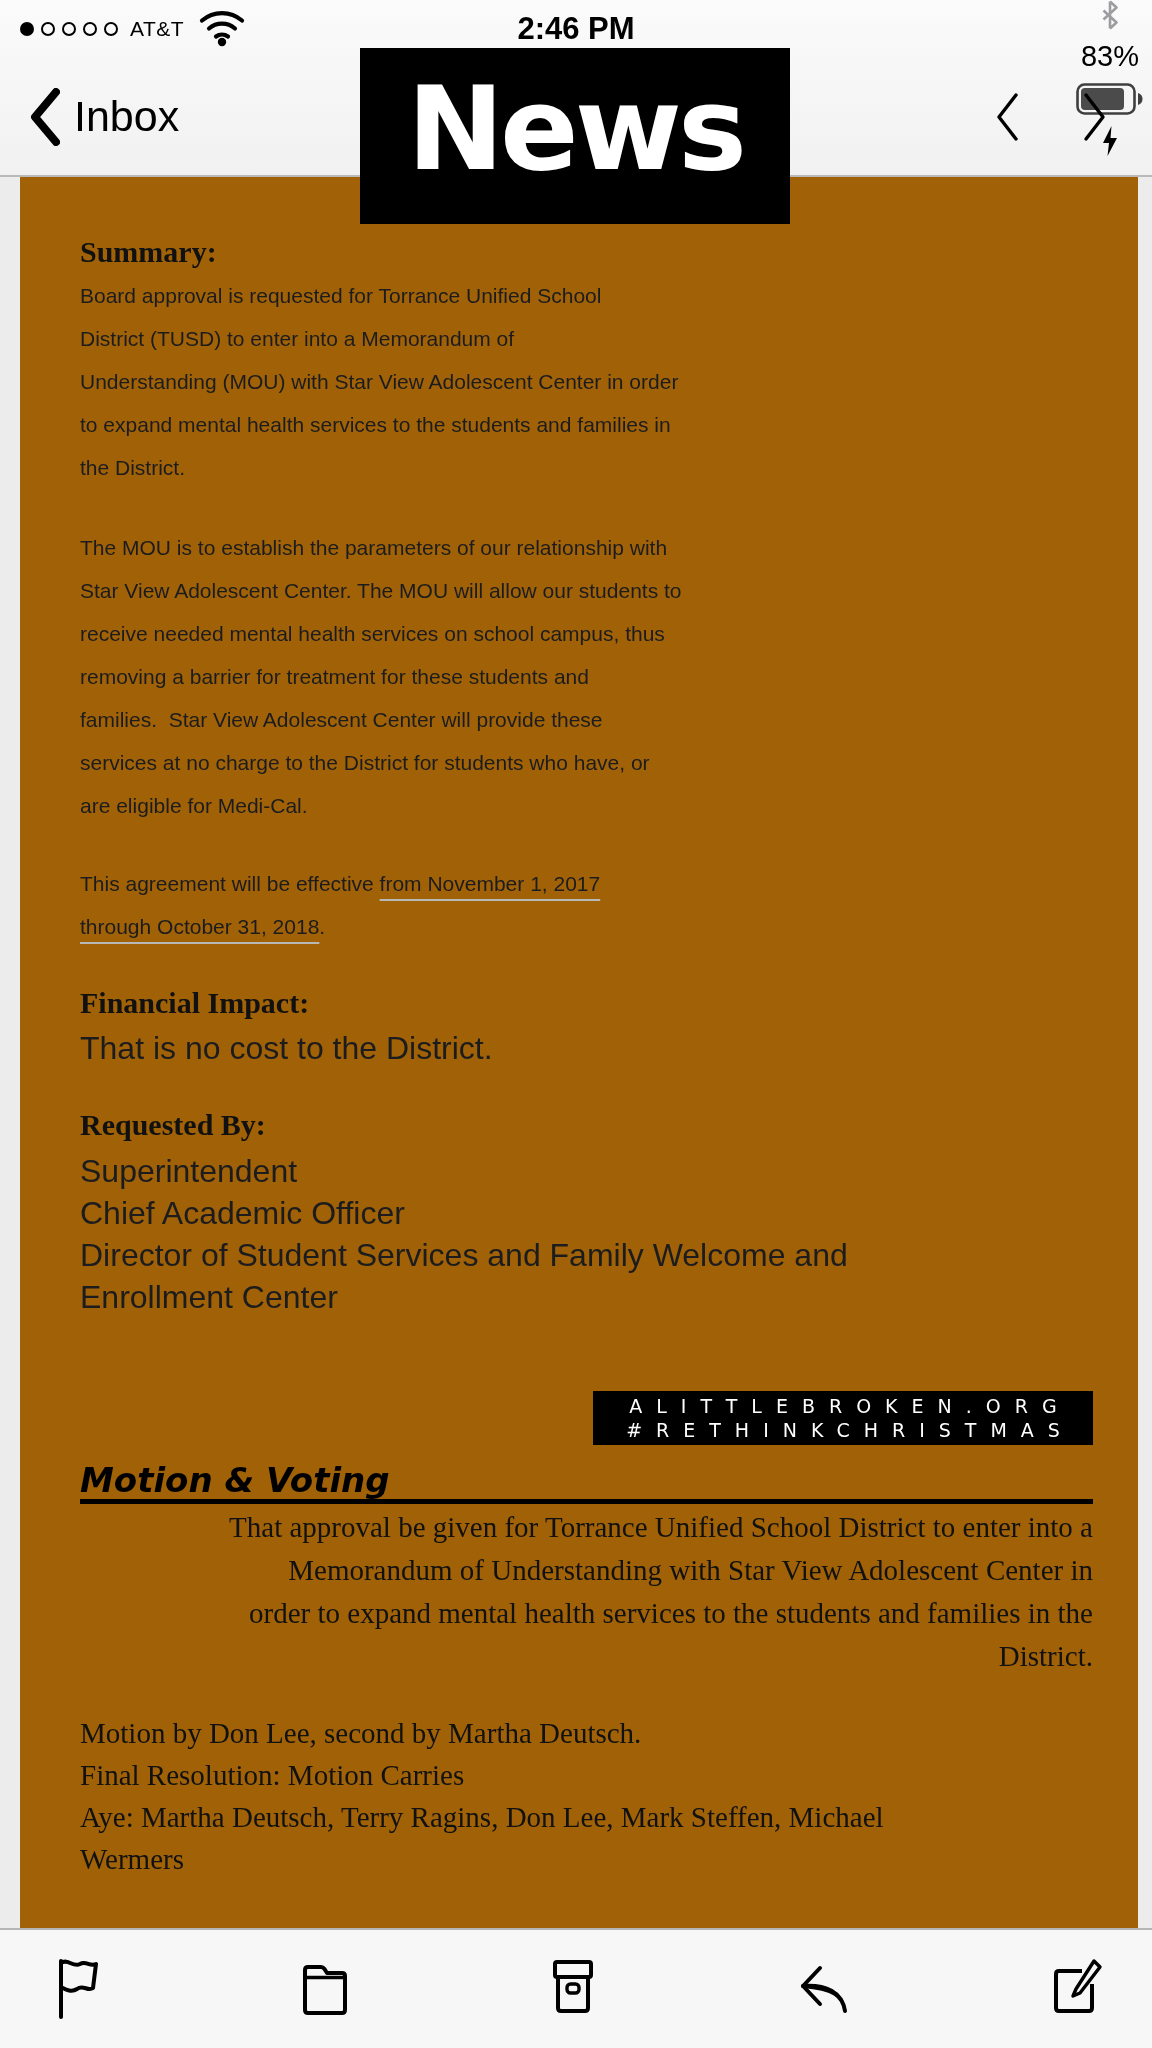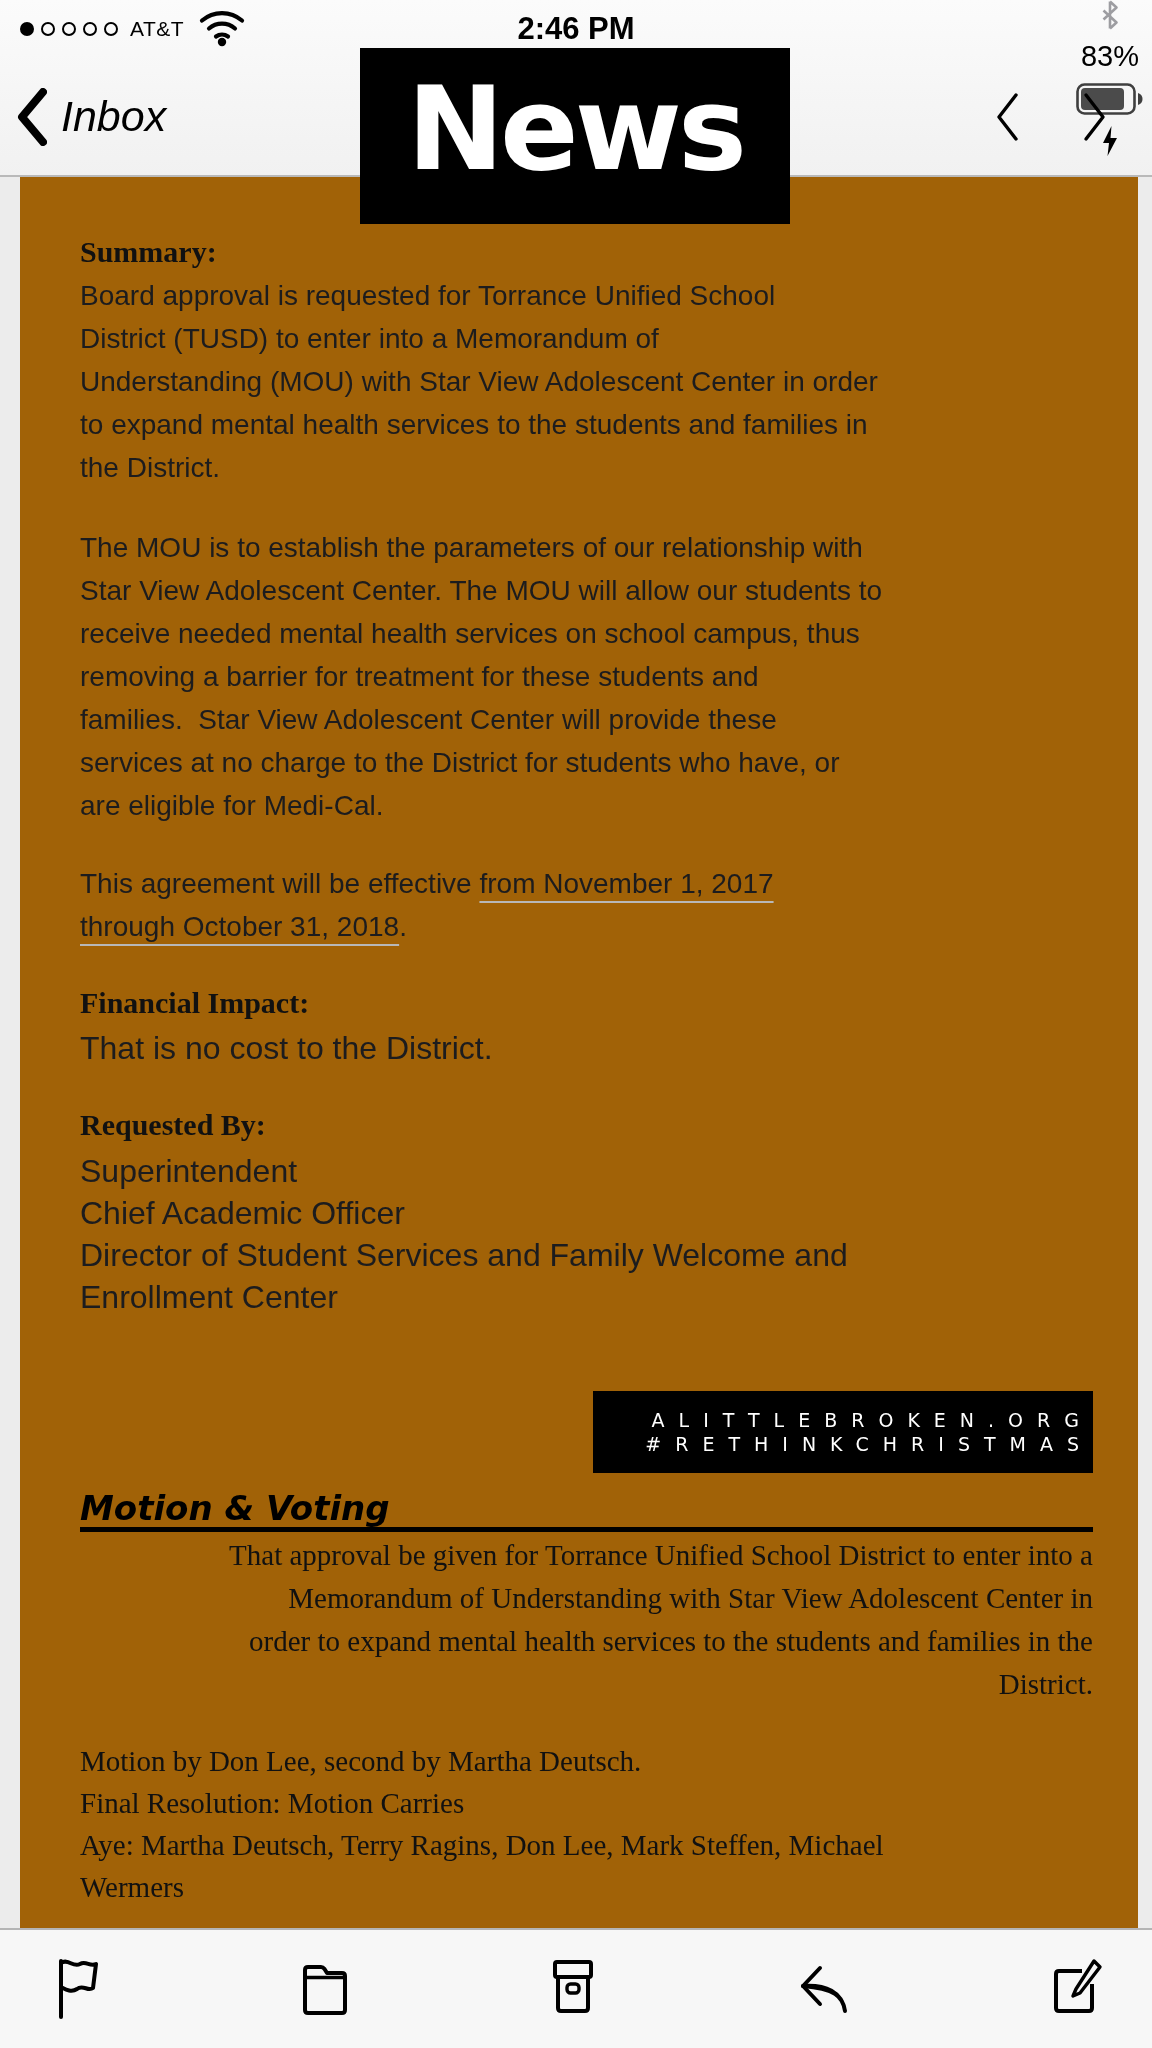--- a/index.html
+++ b/index.html
@@ -15,51 +15,51 @@
   .dots { display:flex; gap:7px; align-items:center; }
   .dot { width:14px; height:14px; border-radius:50%; border:2px solid #000; }
   .dot.filled { background:#000; }
   .carrier { font-size:21px; color:#000; letter-spacing:0.5px; padding:0 4px 0 3px; }
   .sb-time { position:absolute; left:0; right:0; top:0; height:58px; display:flex; align-items:center;
              justify-content:center; font-size:31px; font-weight:700; color:#000; }
   .sb-right { position:absolute; right:8px; top:0; height:58px; display:flex; align-items:center; gap:10px;flex-direction:column; }
   .percent { font-size:29px; color:#000; }
 
   .nav-bar { position:absolute; top:58px; left:0; right:0; height:117px; }
-  .back { position:absolute; left:15px; top:50%; transform:translateY(-50%); display:flex; align-items:center; gap:14px; cursor:pointer;font-style:italic; }
+  .back { position:absolute; left:28px; top:50%; transform:translateY(-50%); display:flex; align-items:center; gap:14px; cursor:pointer; }
   .back-label { font-size:43px; color:#000; }
   .nav-arrows { position:absolute; right:42px; top:50%; transform:translateY(-50%); display:flex; gap:58px; align-items:center; }
   .nav-arrow { display:flex; align-items:center; justify-content:center; padding:2px; cursor:pointer; }
 
   
   .news-logo { position:absolute; left:360px; top:48px; width:430px; height:176px; background:#000;
                z-index:5; display:flex; align-items:center; justify-content:center; }
   .news-text { color:#fff; font-family:"DejaVu Sans", sans-serif; font-weight:700;
                font-size:116px; letter-spacing:-4px; margin-top:-16px; }
 
   
   .card { position:absolute; left:20px; top:177px; width:1118px; height:1751px; background:#a16207;
           padding:57px 45px 16px 60px; z-index:1; }
 
   .serif-h { font-family:"Liberation Serif", serif; font-weight:700; font-size:30px; line-height:36px; color:#111; }
-  .sans-p  { font-size:28px; line-height:43px; color:#1c1c1e; white-space:pre-wrap; }
+  .sans-p  { font-size:21px; line-height:43px; color:#1c1c1e; white-space:pre-wrap; }
   .sans-line { font-size:32px; line-height:42px; color:#1c1c1e; white-space:pre-wrap; }
 
   #summary-p1 { margin-top:4px; }
   #summary-p2 { margin-top:37px; }
   #agreement-p { margin-top:35px; }
   .date-link { color:#1c1c1e; text-decoration:underline; text-decoration-color:#b8b8b8;
                text-decoration-thickness:2px; text-underline-offset:8px; cursor:pointer; }
   #financial-h { margin-top:37px; }
   #financial-p { margin-top:6px; }
   #requested-h { margin-top:38px; }
   #requested-list { margin-top:7px; }
 
-  .banner { width:500px; height:82px; background:#000; margin:73px 0 0 auto;
-            display:flex; flex-direction:column; align-items:flex-end; justify-content:center; gap:2px; }
+  .banner { width:500px; height:54px; background:#000; margin:73px 0 0 auto;
+            display:flex; flex-direction:column; align-items:center; justify-content:center; gap:2px; }
   .banner-line { color:#fff; font-family:"DejaVu Sans", sans-serif; font-size:19px; line-height:22px;
                  letter-spacing:14px; padding-left:14px; white-space:nowrap; }
 
   .motion-h { margin-top:16px; font-family:"DejaVu Sans", sans-serif; font-weight:700; font-size:34px;
               line-height:38px; color:#000; border-bottom:5px solid #000; padding-bottom:0;font-style:italic; }
   .serif-p { font-family:"Liberation Serif", serif; font-size:29px; line-height:43px; color:#111; white-space:pre-wrap;text-align:right; }
   #motion-p { margin-top:2px; }
   #motion-lines { margin-top:34px; }
   .serif-line { font-family:"Liberation Serif", serif; font-size:29px; line-height:42px; color:#111; white-space:pre-wrap; }
 

